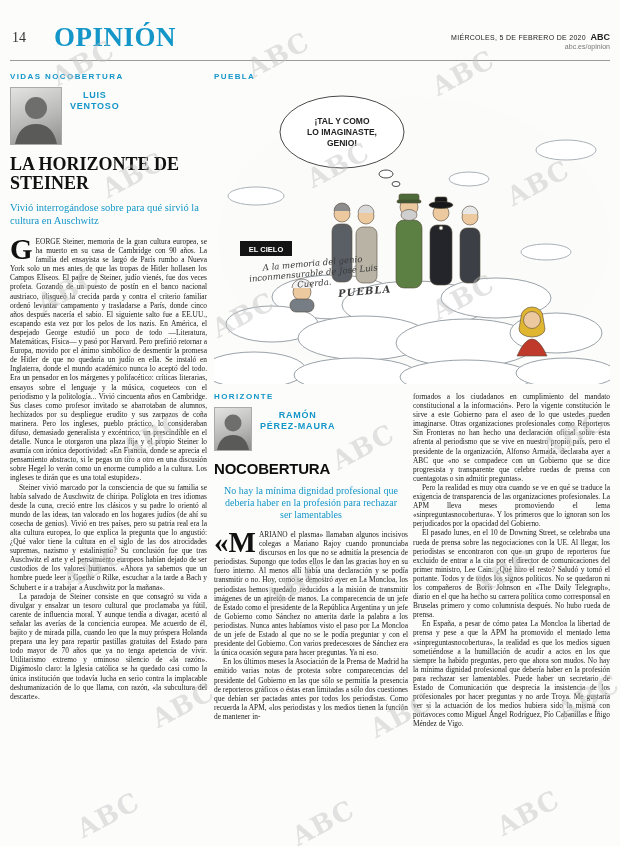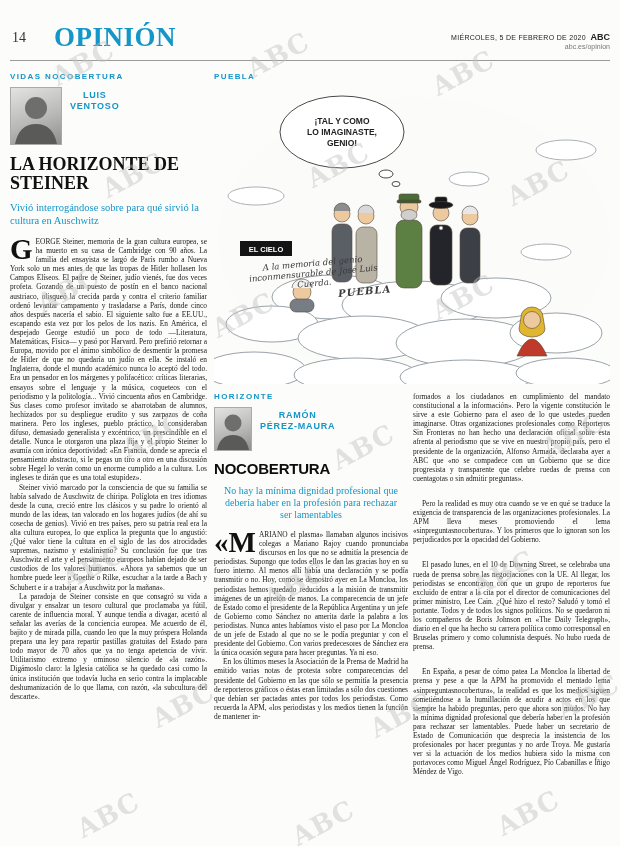--- a/index.html
+++ b/index.html
@@ -48,21 +48,21 @@
   }
   #signature{font:italic 700 10px "DejaVu Serif", serif;text-align:right;margin-top:2px;letter-spacing:1px;}
   
   #col2{position:absolute;left:214px;top:392px;width:194px;z-index:2;}
   #col2 .kicker{}
   #col2 .headline{font:700 15px/17px "Liberation Sans", sans-serif;color:#0d0d0d;margin-top:9px;letter-spacing:-.2px;}
   #col2 .deck{color:#1496c8;font:400 10px/12px "Liberation Serif", serif;text-align:center;margin-top:8px;padding:0 6px;}
   #col2 .body{margin-top:9px;}
   
   #col3{position:absolute;left:413px;top:392px;width:197px;z-index:2;}
-  #col3 .body p + p{text-indent:9px;margin-top:16px;}
+  #col3 .body p + p{text-indent:9px;}
 </style>
 </head>
 <body>
 
 <div id="hdr">
   <span id="pagenum">14</span>
   <span id="section-title">OPINIÓN</span>
   <div id="dateblock">
     <div id="dateline">
       <span>MIÉRCOLES, 5 DE FEBRERO DE 2020</span>

